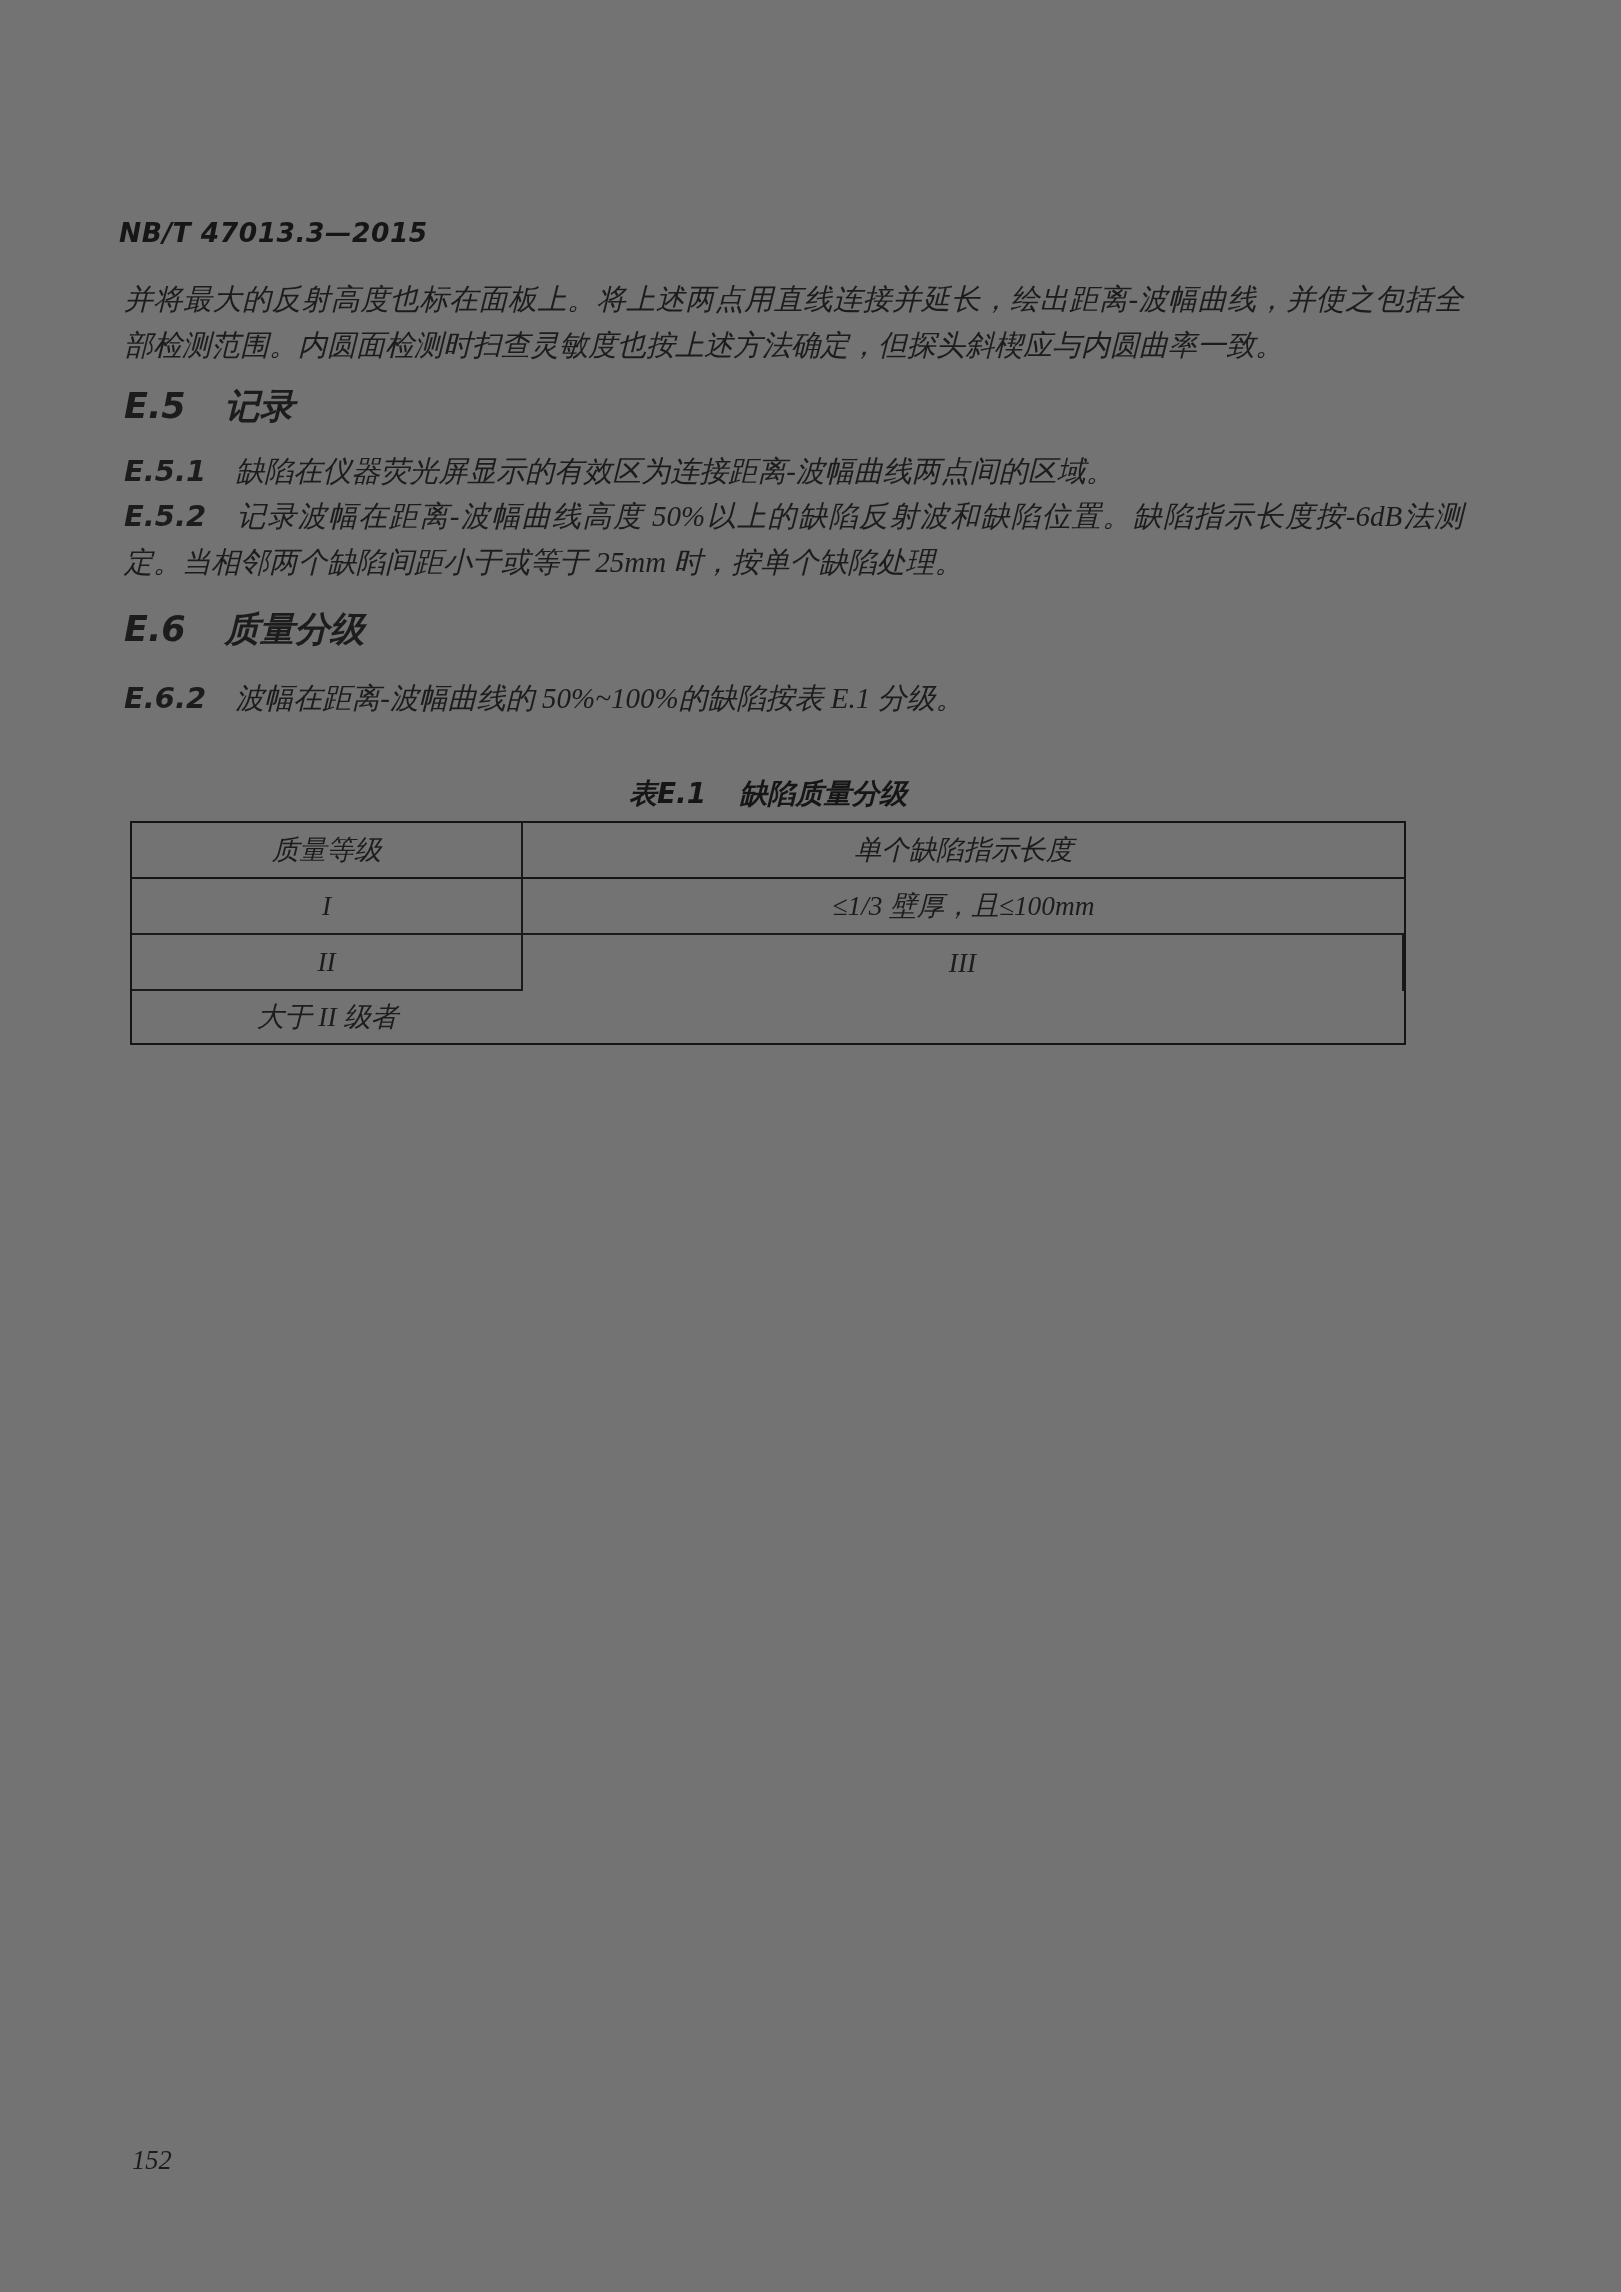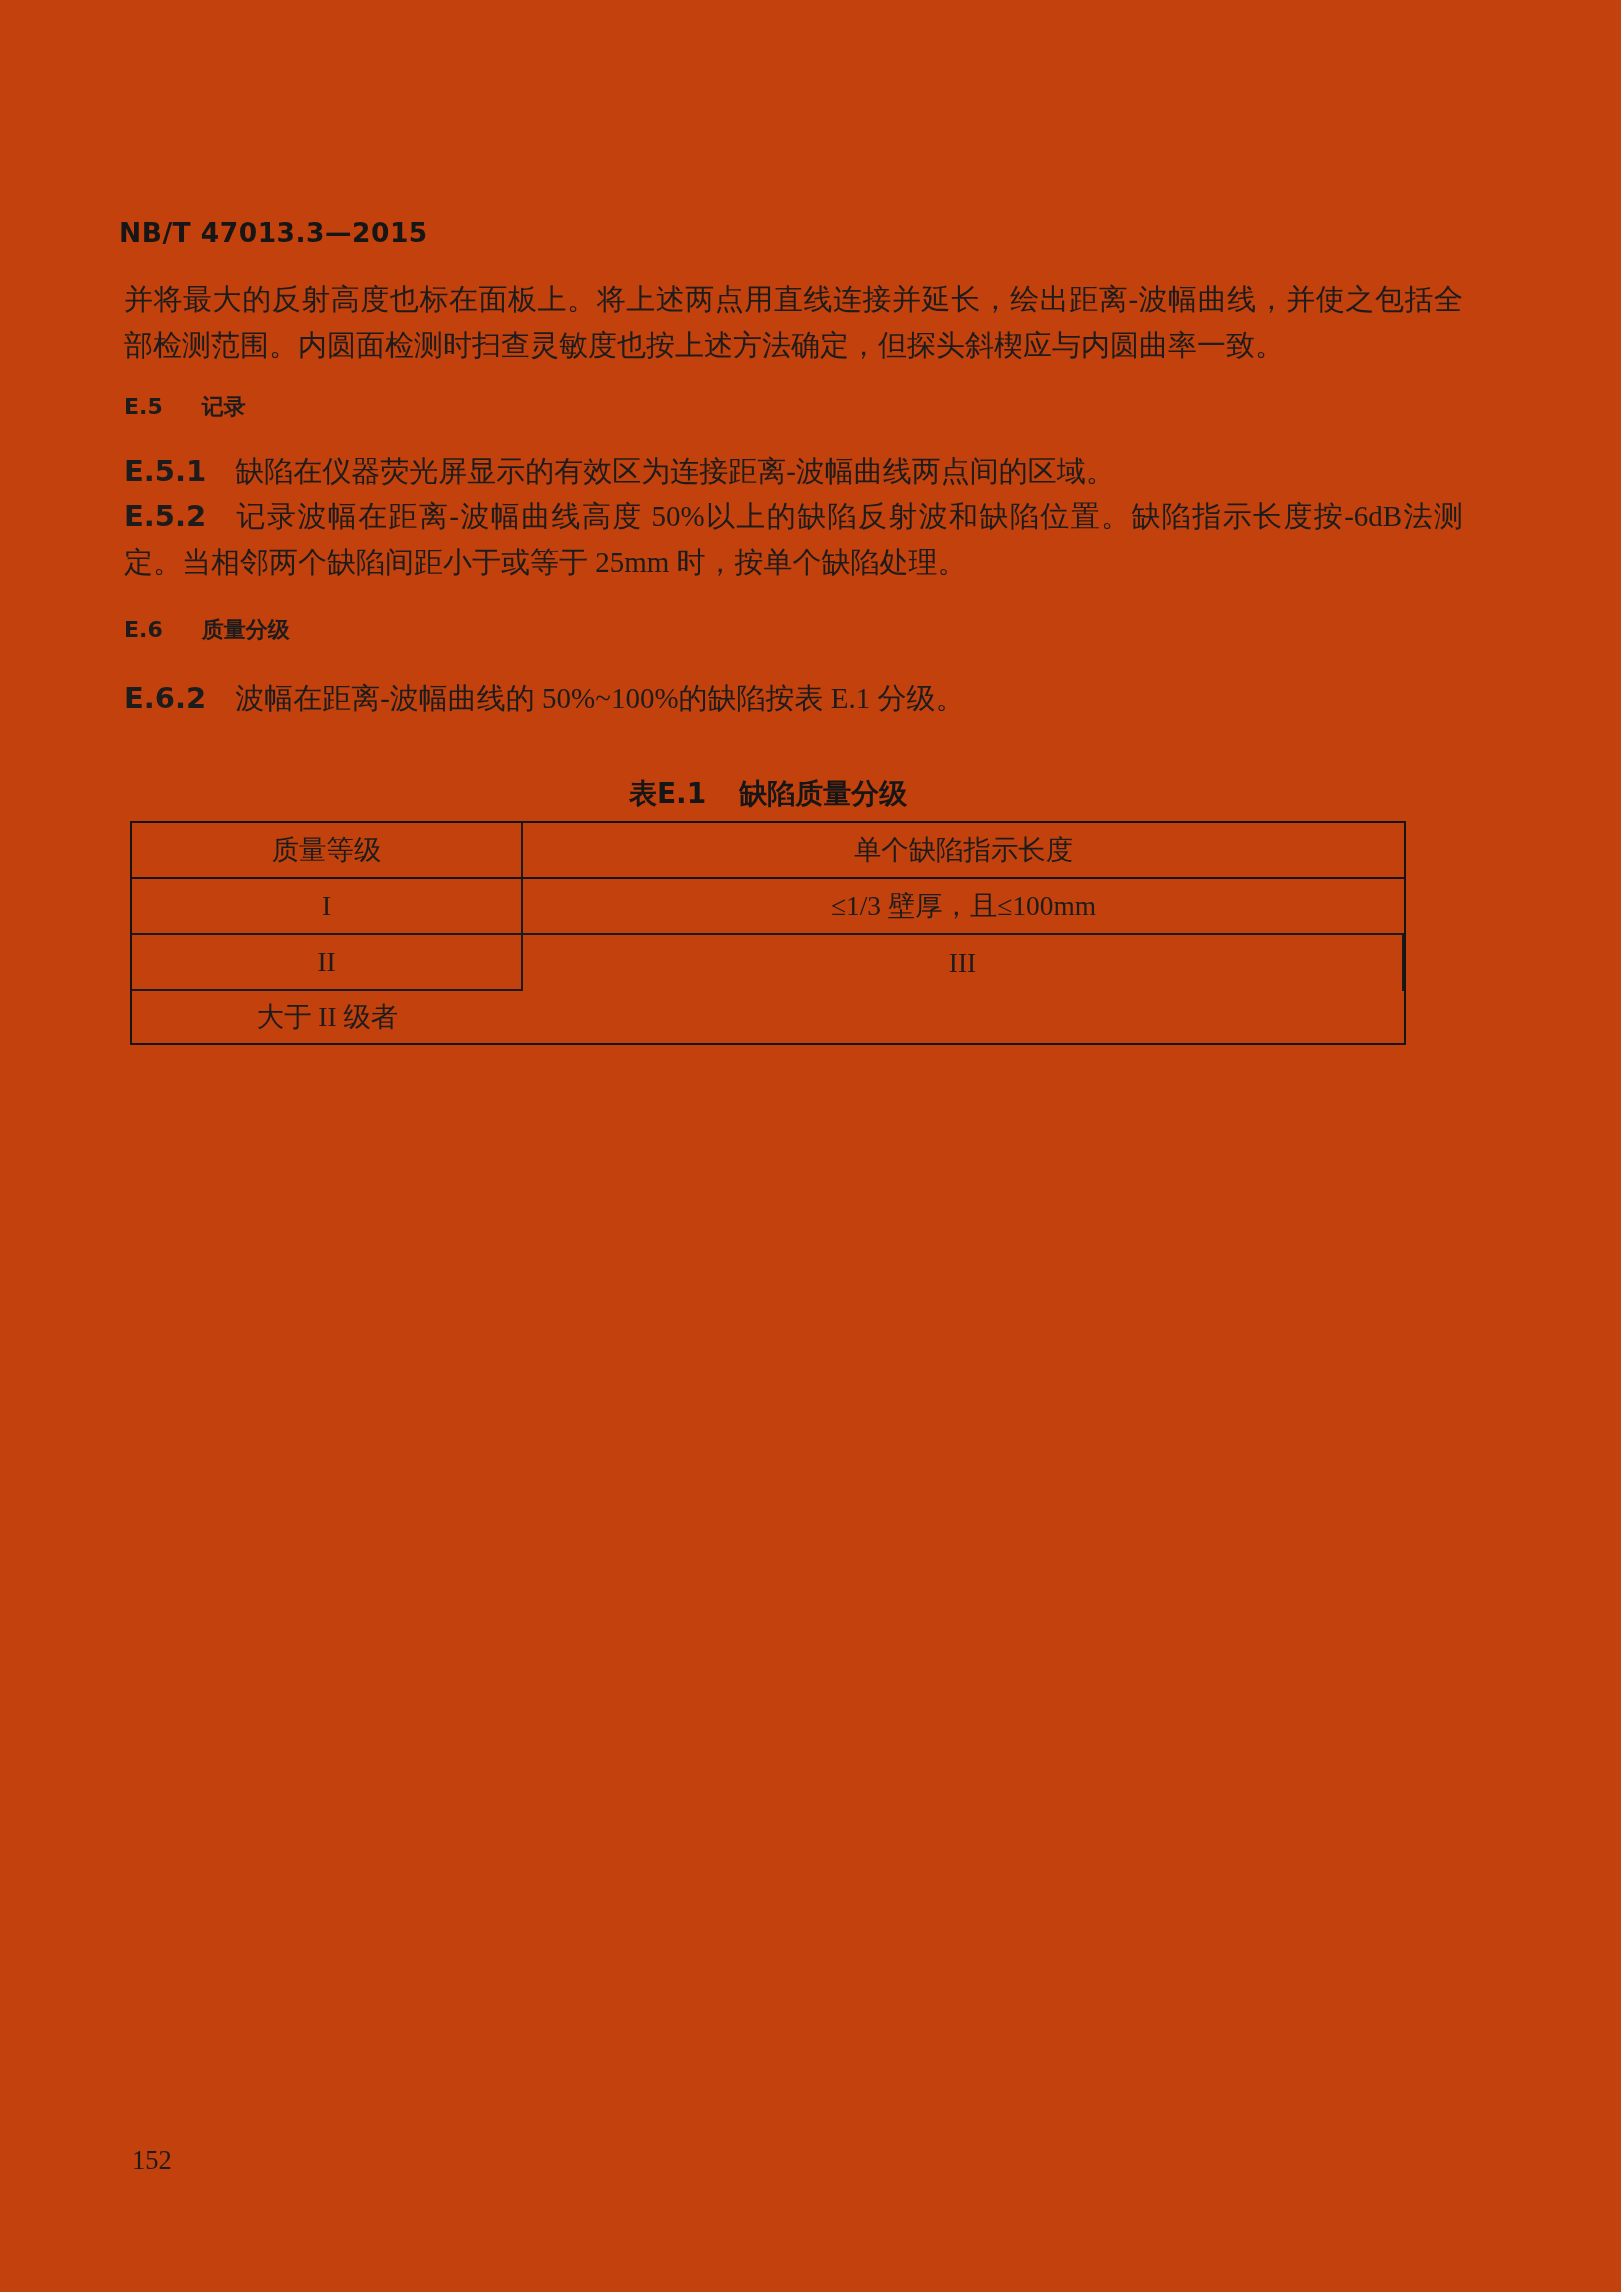--- a/index.html
+++ b/index.html
@@ -5,24 +5,25 @@
   html, body {
     margin: 0;
     padding: 0;
     background: #e9e9e9;
   }
   .page {
     position: relative;
     width: 1621px;
     height: 2293px;
     margin: 0 auto;
-    background: #c2410c;
+    background: #737373;
     color: #1c1c1c;
     font-family: "Liberation Serif", "DejaVu Serif", serif;
     overflow: hidden;
+    font-style: italic;
   }
   .doc-header {
     position: absolute;
     left: 119px;
     top: 217px;
     font-family: "DejaVu Sans", "Liberation Sans", sans-serif;
     font-weight: 700;
     font-size: 26.5px;
     letter-spacing: 0.5px;
     color: #161616;
@@ -32,21 +33,21 @@
     left: 124px;
     width: 1339px;
     font-size: 29px;
     line-height: 46px;
     text-align: justify;
     color: #1c1c1c;
   }
   .heading {
     font-family: "DejaVu Sans", "Liberation Sans", sans-serif;
     font-weight: 700;
-    font-size: 22px;
+    font-size: 35px;
     line-height: 39px;
     text-align: left;
   }
   .heading .hnum { margin-right: 39px; }
   .cnum {
     font-family: "DejaVu Sans", "Liberation Sans", sans-serif;
     font-weight: 700;
     margin-right: 29px;
     white-space: nowrap;
   }

